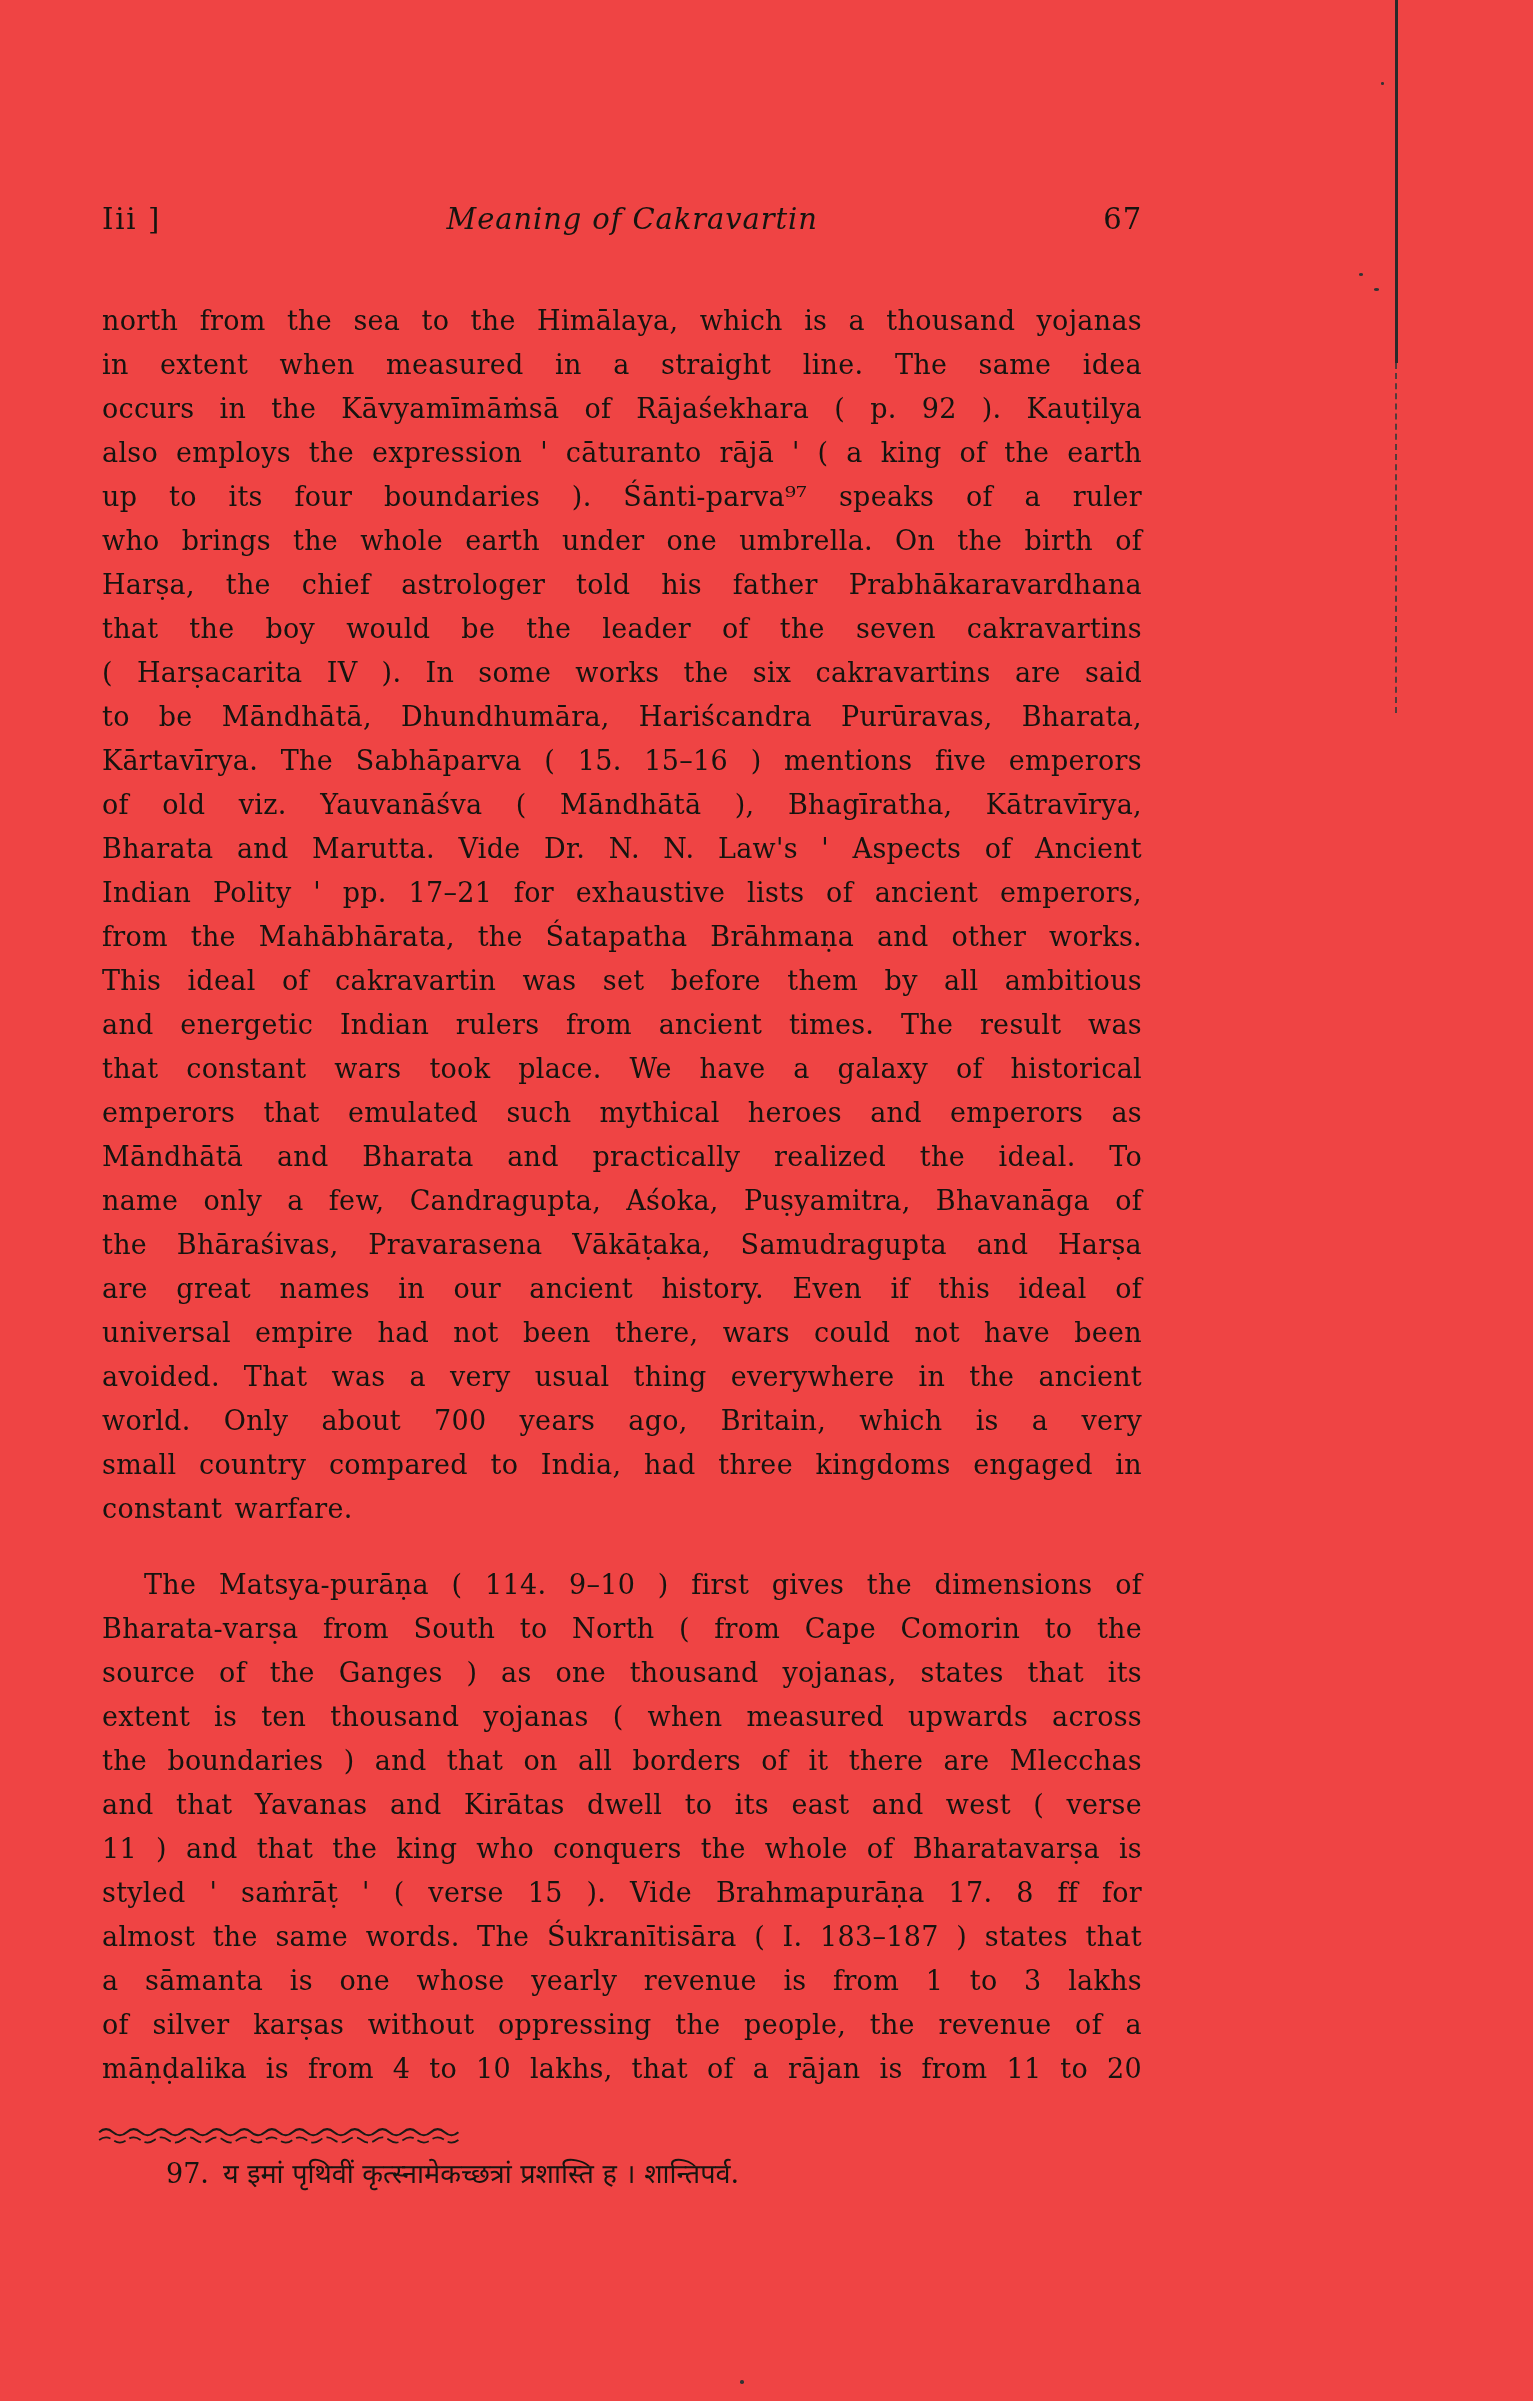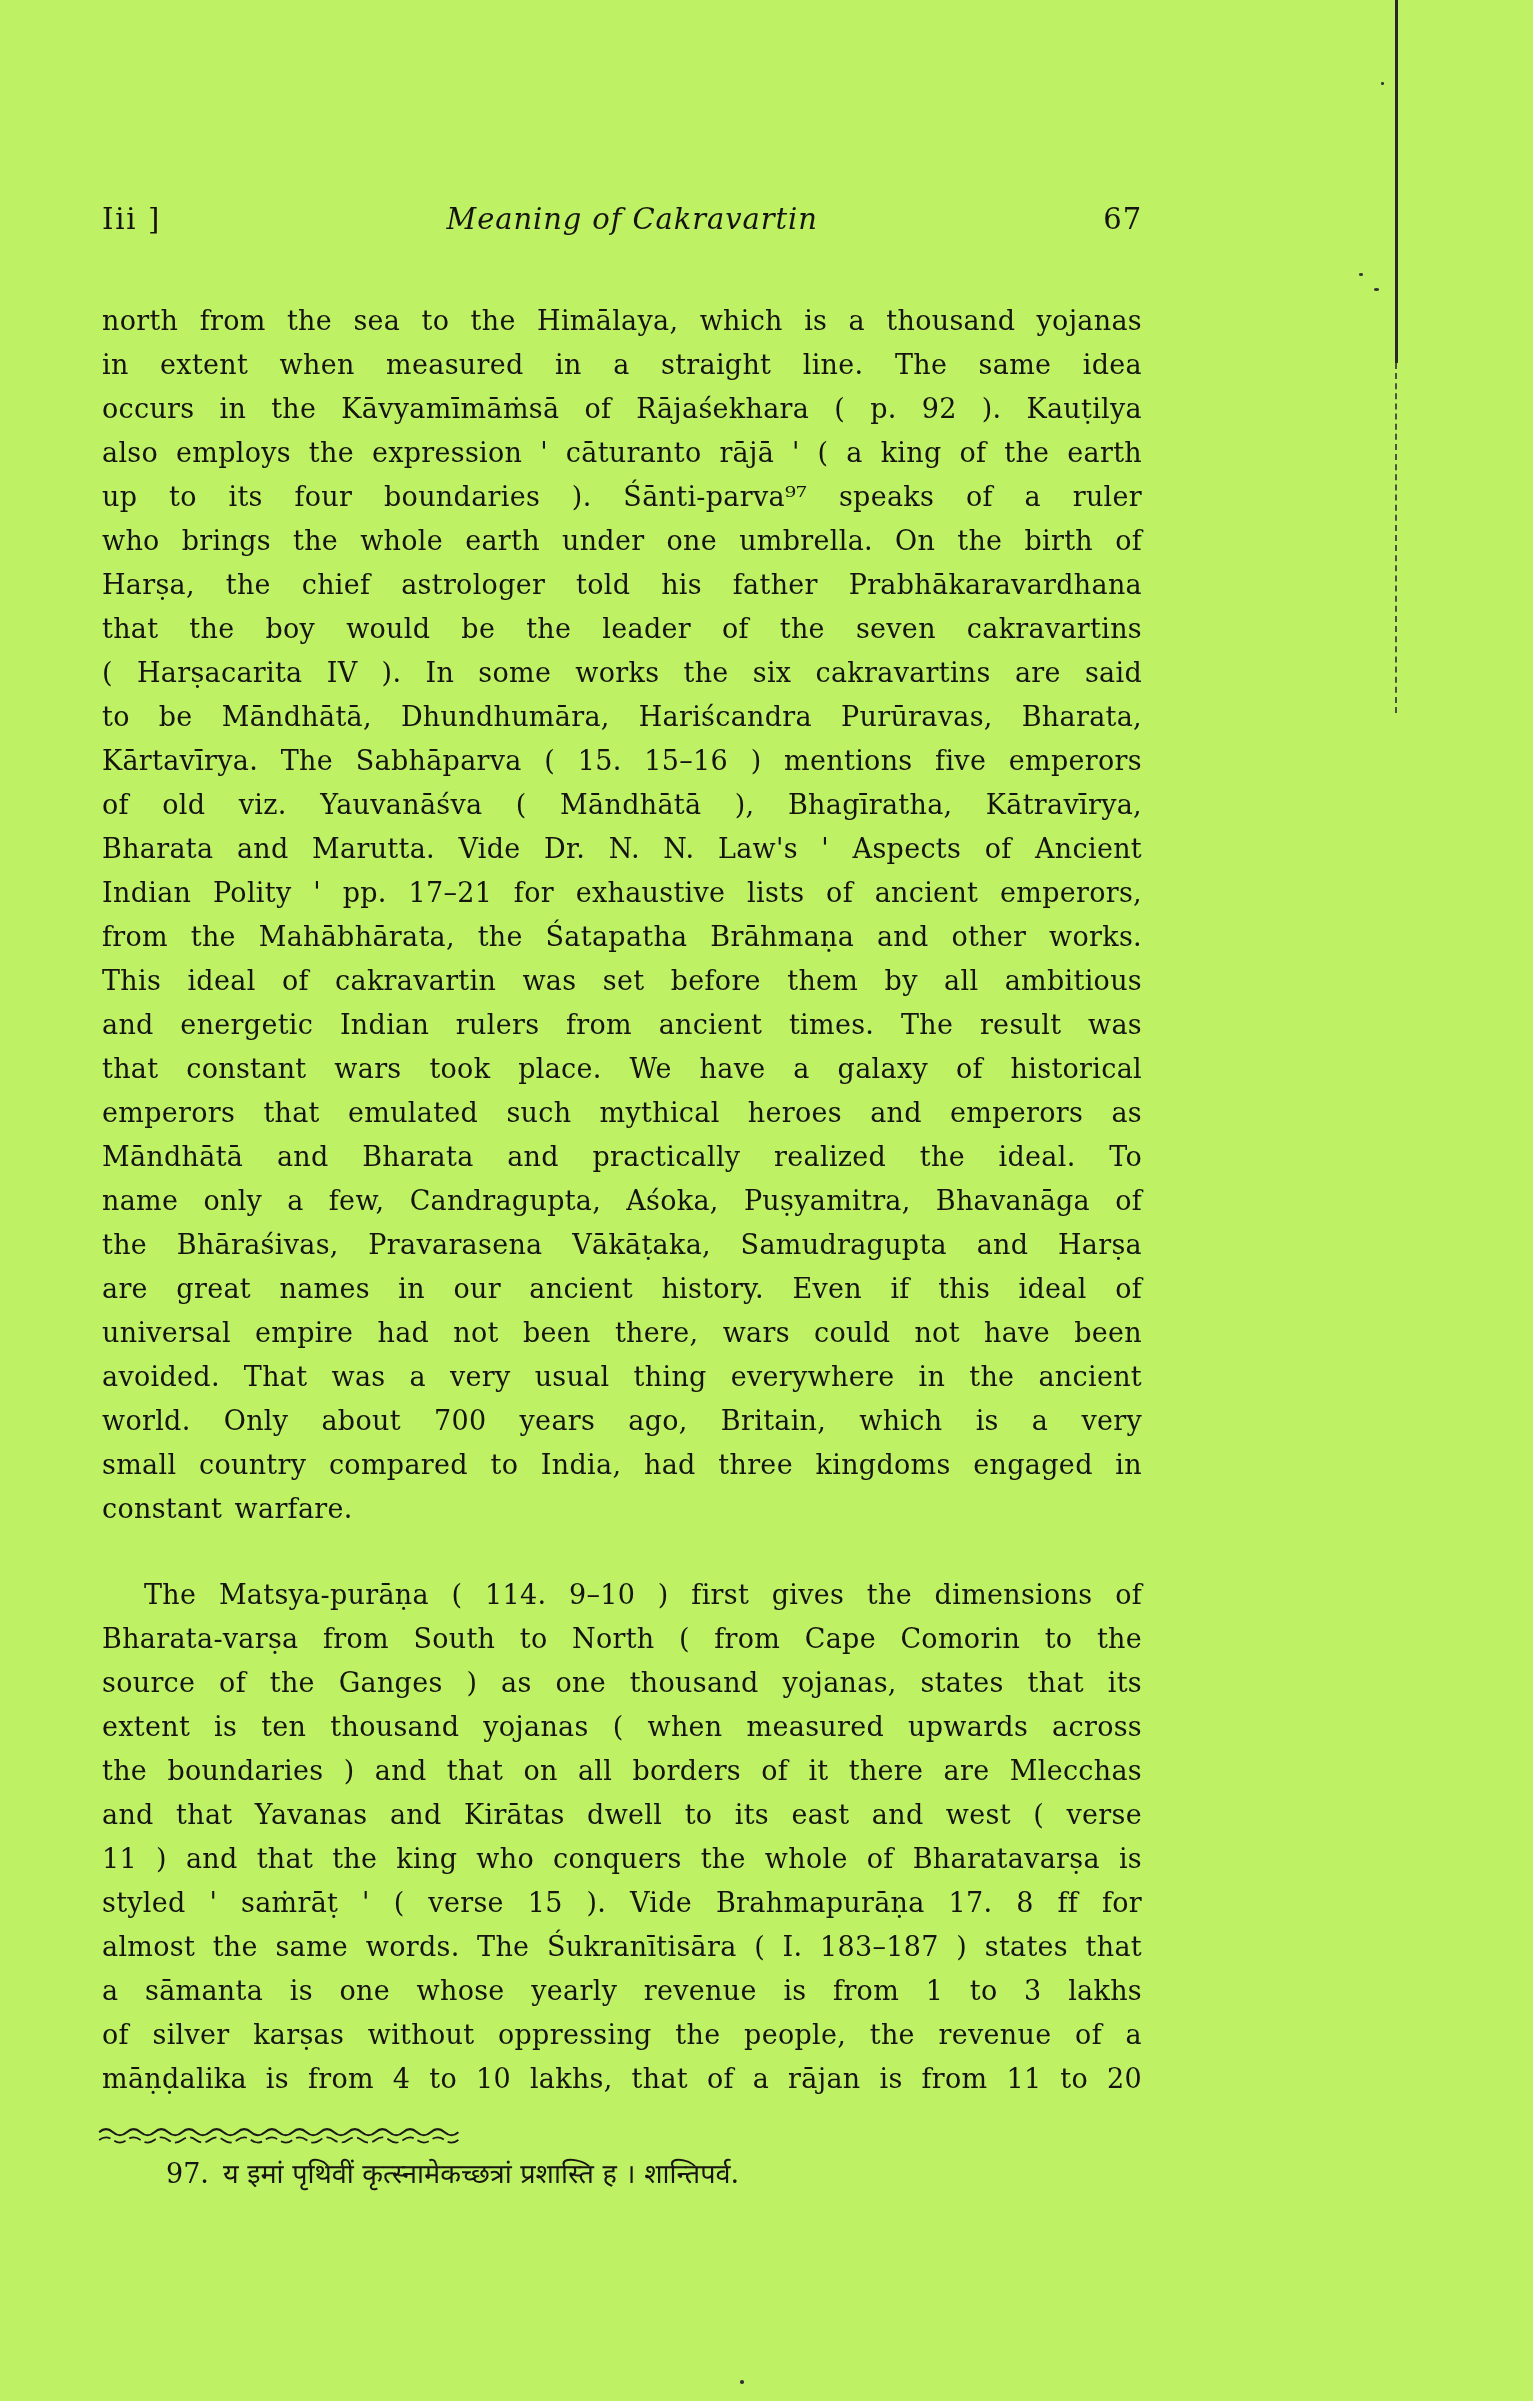--- a/index.html
+++ b/index.html
@@ -4,21 +4,21 @@
 <style>
   html, body {
     margin: 0;
     padding: 0;
     background: #ffffff;
   }
   .page {
     position: relative;
     width: 1533px;
     height: 2401px;
-    background: #bef264;
+    background: #ef4444;
     overflow: hidden;
     font-family: "DejaVu Serif", "Liberation Serif", serif;
     color: #16140f;
   }
   
   .running-head {
     position: absolute;
     left: 102px;
     top: 202px;
     width: 1040px;
@@ -34,21 +34,21 @@
   .text-block {
     position: absolute;
     left: 102px;
     top: 299px;
     width: 1040px;
     font-size: 27px;
     line-height: 44px;
     letter-spacing: 0.3px;
     word-spacing: 3.5px;
   }
-  .para-2 { margin-top: 42px; }
+  .para-2 { margin-top: 32px; }
   .tline {
     text-align: justify;
     text-align-last: justify;
     height: 44px;
     white-space: normal;
   }
   .tline.last { text-align-last: left; }
   .tline.indent { text-indent: 42px; }
   
   .footnote-sep {

